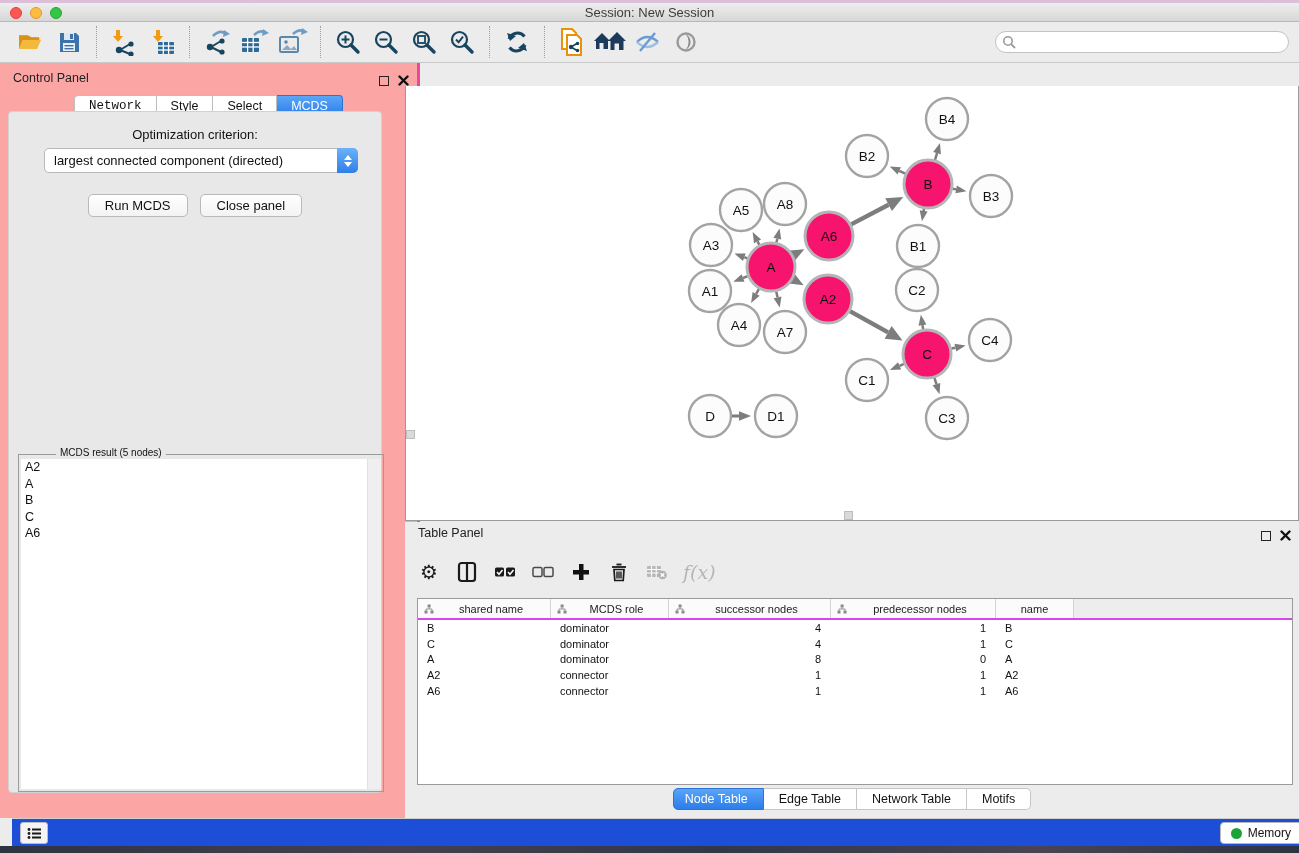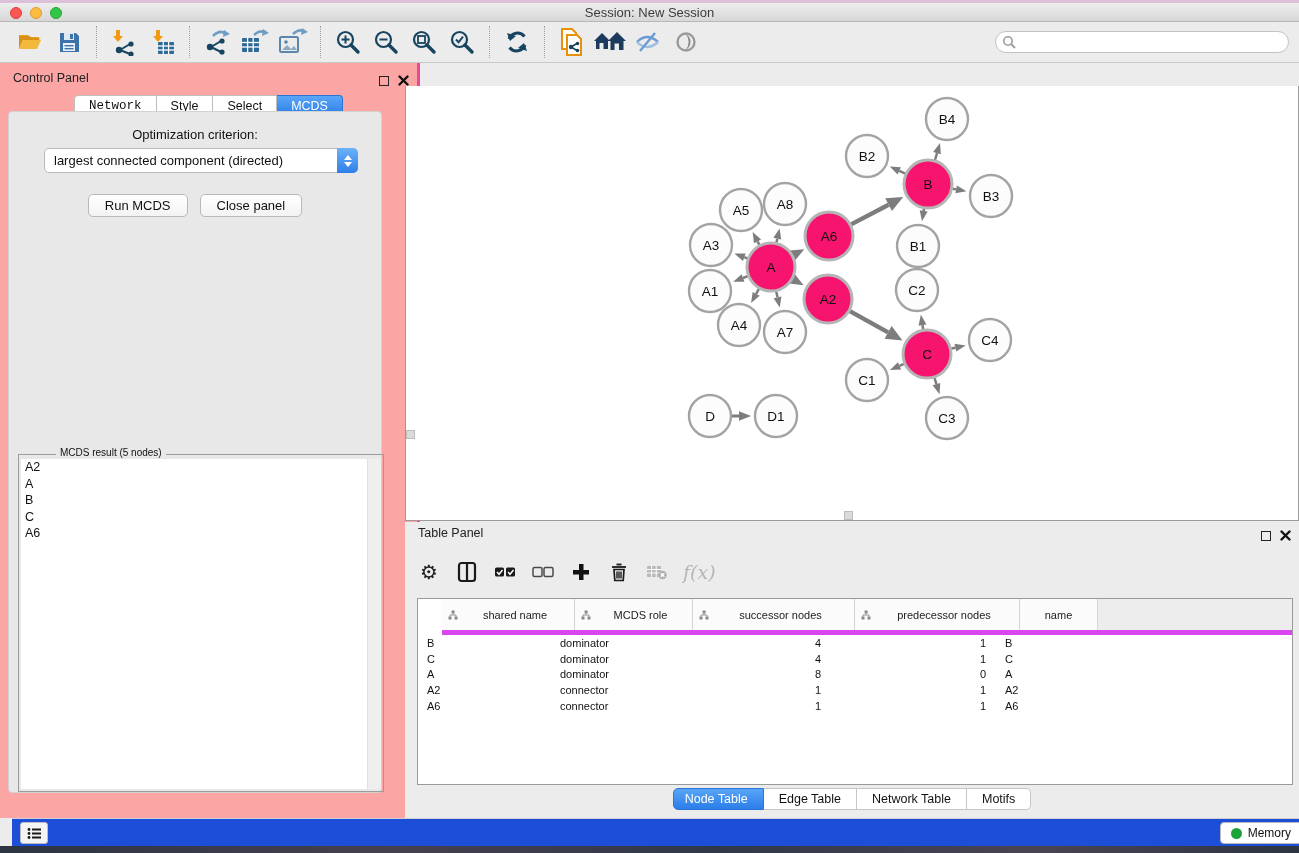--- a/index.html
+++ b/index.html
@@ -82,22 +82,22 @@
   
   .table-panel { position:absolute; left:405px; top:522px; width:894px; height:296px; background:#ececec; }
   .tp-title { position:absolute; left:13px; top:4px; font-size:12.5px; color:#222; }
   .tp-toolbar { position:absolute; left:12px; top:30px; height:40px; display:flex; align-items:center; gap:14px; }
   .tp-ico { display:flex; align-items:center; justify-content:center; min-width:24px; height:30px; }
   .fx { font-family:"DejaVu Serif","Liberation Serif",serif; font-style:italic; font-size:19px; color:#b5b5b5; }
   .gear-glyph { font-family:"DejaVu Sans",sans-serif; font-size:20px; color:#1a1a1a; line-height:1; }
 
   .table-wrap { position:absolute; left:12px; top:76px; width:876px; height:187px; background:#fff;
     border:1px solid #9a9a9a; overflow:hidden; }
-  .thead { display:grid; grid-template-columns:133px 118px 162px 165px 78px 1fr; height:36px;
-    border-bottom:5px solid #d946ef; background:#ededed;margin-left:24px; }
+  .thead { display:grid; grid-template-columns:133px 118px 162px 165px 78px 1fr; height:21px;
+    border-bottom:2px solid #d946ef; background:#ededed; }
   .th { background:#fbfbfb; border-right:1px solid #d4d4d4; display:flex; align-items:center; font-size:11px; color:#222; }
   .th .th-ico { margin:0 4px 0 6px; display:flex; }
   .th .th-text { flex:1; text-align:center; padding-right:6px; }
   .th.no-ico .th-text { padding:0 4px; }
   .th-filler { background:#ededed; border-right:none; }
   .trow { display:grid; grid-template-columns:133px 118px 162px 165px 78px 1fr; height:15.7px;
     font-size:11px; align-items:center; color:#111; }
   .td { padding-left:9px; white-space:nowrap; }
   .td.num { text-align:right; padding-left:0; padding-right:10px; }
 

